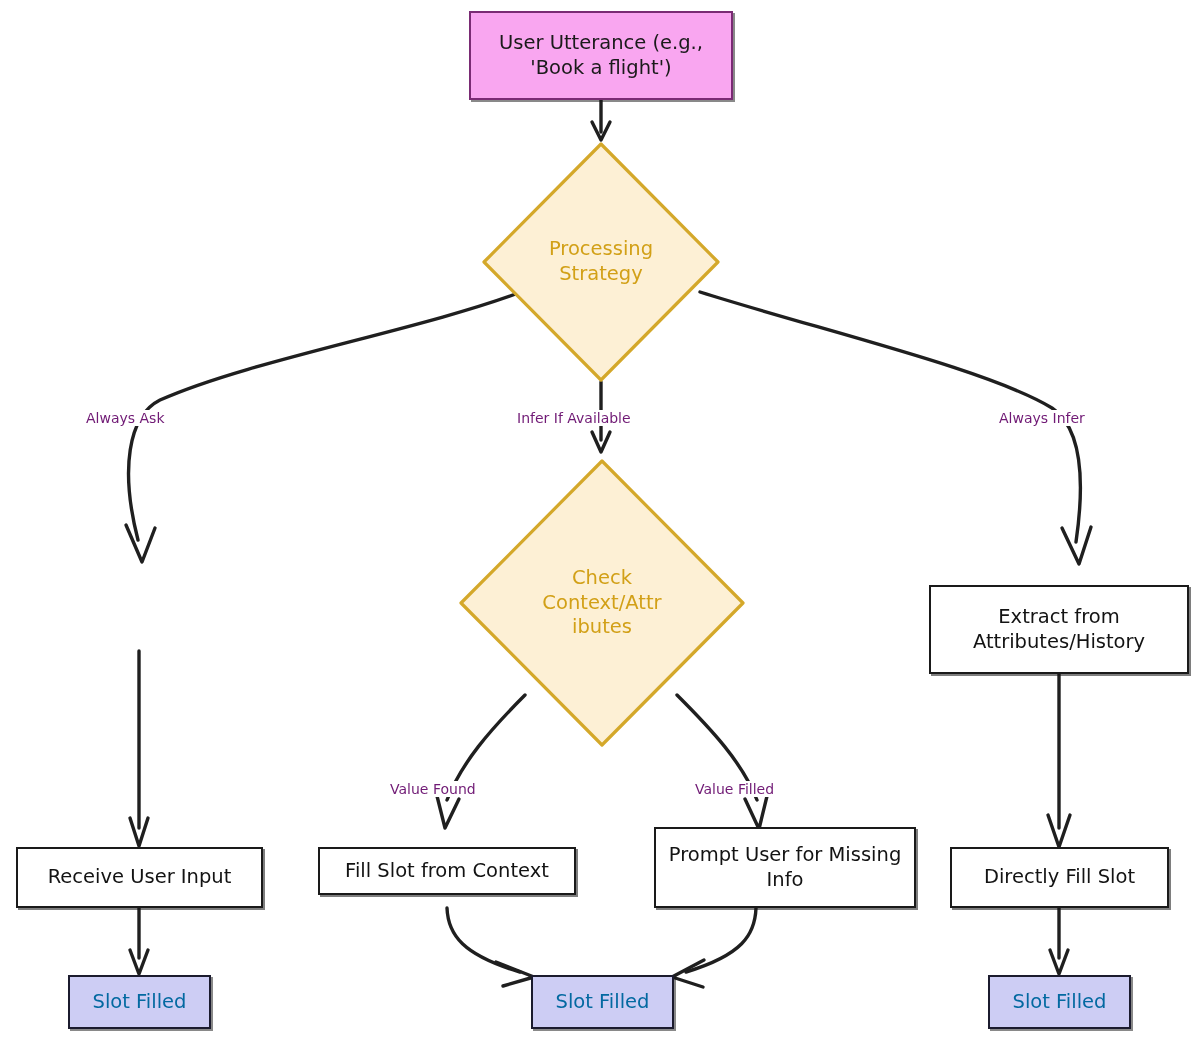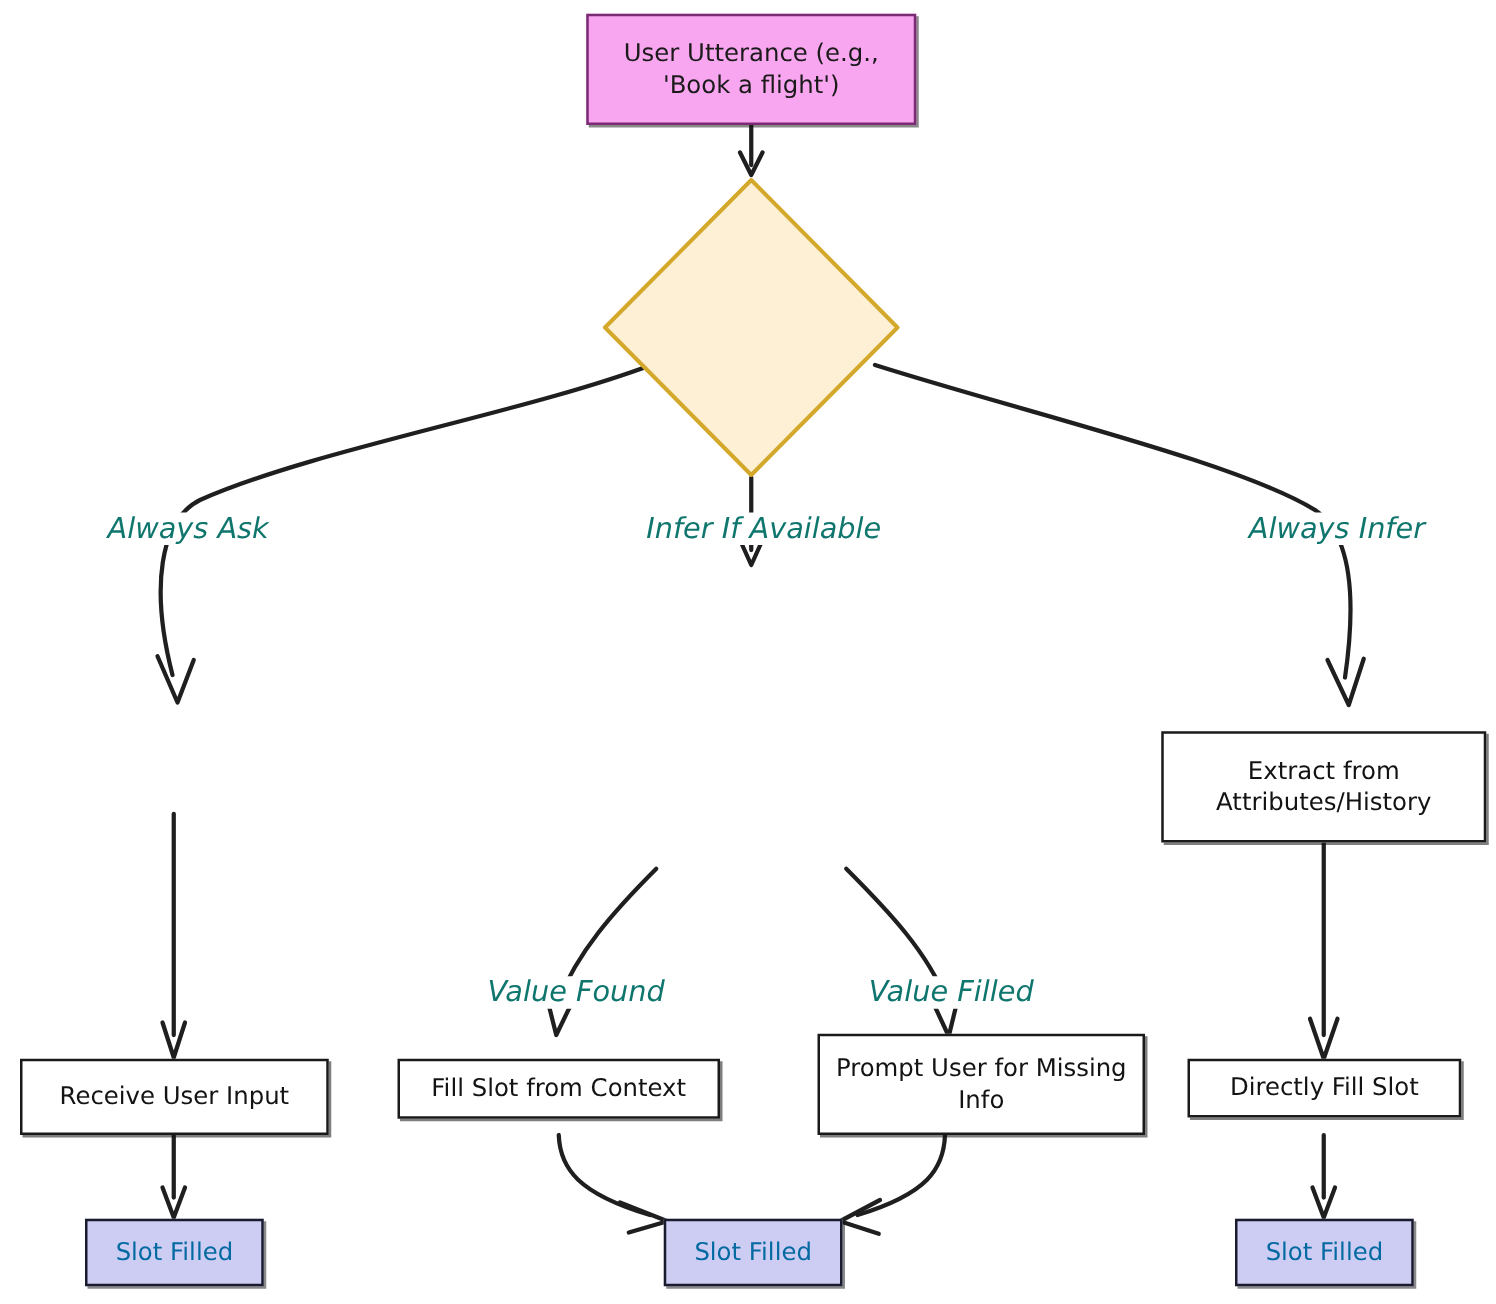--- a/index.html
+++ b/index.html
@@ -105,26 +105,25 @@
     color: #d2a017;
     font-size: 19.5px;
     font-weight: 500;
     width: 74%;
     margin: 0 auto;
   }
 
   
   .edge-label {
     position: absolute;
-    color: #0f766e;
-    font-size: 23px;
+    color: #701a75;
+    font-size: 14px;
     white-space: nowrap;
     background: #ffffff;
     padding: 0 2px;
-    font-style: italic;
   }
 </style>
 </head>
 <body>
 
 <div id="canvas">
 
   <svg class="edges" viewBox="0 0 1197 1043">
 
     <g>
@@ -190,43 +189,53 @@
 
   <div class="node start" style="left:469px; top:11px; width:264px; height:89px;">
     <span class="label">User Utterance (e.g.,
 'Book a flight')</span>
   </div>
 
   <div class="node diamond" style="left:481px; top:141px; width:240px; height:242px;">
     <svg class="dshape" viewBox="0 0 240 242" preserveAspectRatio="none">
       <polygon points="120,3 237,121 120,239 3,121" fill="#fdf0d5" stroke="#d4a82a" stroke-width="3.2" stroke-linejoin="round"></polygon>
     </svg>
-  </div>
-
+    <span class="label">Processing
+Strategy</span>
+  </div>
+
+  <div class="node diamond" style="left:458px; top:458px; width:288px; height:290px;">
+    <svg class="dshape" viewBox="0 0 288 290" preserveAspectRatio="none">
+      <polygon points="144,3 285,145 144,287 3,145" fill="#fdf0d5" stroke="#d4a82a" stroke-width="3.2" stroke-linejoin="round"></polygon>
+    </svg>
+    <span class="label">Check
+Context/Attr
+ibutes</span>
+  </div>
 
 
   <div class="node rect" style="left:929px; top:585px; width:260px; height:89px;">
     <span class="label">Extract from
 Attributes/History</span>
   </div>
 
   <div class="node rect" style="left:16px; top:847px; width:247px; height:61px;">
     <span class="label">Receive User Input</span>
   </div>
 
   <div class="node rect" style="left:318px; top:847px; width:258px; height:48px;">
     <span class="label">Fill Slot from Context</span>
   </div>
 
   <div class="node rect" style="left:622px; top:827px; width:262px; height:81px;margin-left:32px;">
     <span class="label">Prompt User for Missing
 Info</span>
   </div>
 
-  <div class="node rect" style="left:950px; top:847px; width:219px; height:47px;">
+  <div class="node rect" style="left:950px; top:847px; width:219px; height:61px;">
     <span class="label">Directly Fill Slot</span>
   </div>
 
   <div class="node terminal" style="left:68px; top:975px; width:143px; height:54px;">
     <span class="label">Slot Filled</span>
   </div>
 
   <div class="node terminal" style="left:531px; top:975px; width:143px; height:54px;">
     <span class="label">Slot Filled</span>
   </div>

